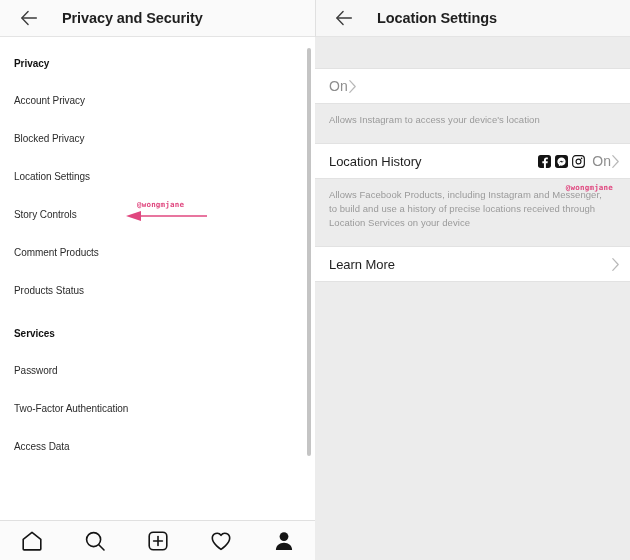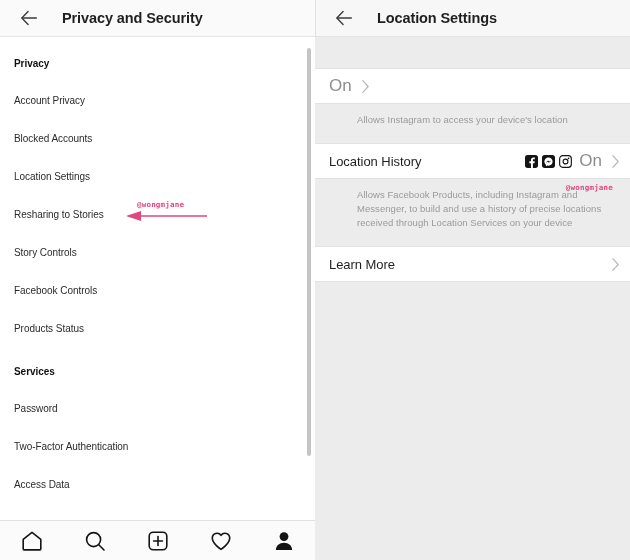--- a/index.html
+++ b/index.html
@@ -175,23 +175,23 @@
     align-items: center;
     padding: 0 10px 0 14px;
   }
   .card-label {
     font-size: 13px;
     color: #1f1f1f;
     flex: 1 1 auto;
     letter-spacing: -0.05px;
   }
   .card-value {
-    font-size: 17px;
+    font-size: 14px;
     color: #8e8e8e;
-    margin-right: 9px;
+    margin-right: 0;
   }
   .chev {
     width: 9px;
     height: 15px;
     color: #b9b9b9;
     flex: 0 0 auto;
   }
   .badge-icons {
     display: flex;
     align-items: center;
@@ -199,21 +199,20 @@
     margin-right: 7px;
   }
   .badge-icons svg { display: block; }
 
   .helptext {
     font-size: 9.5px;
     line-height: 14px;
     color: #9a9a9a;
     padding: 9px 22px 11px 14px;
     letter-spacing: 0.05px;
-    margin-left: 28px;
   }
   .spacer-sm { height: 5px; }
 
   
   .watermark-right {
     position: absolute;
     right: 17px;
     top: 146px;
     font-family: "DejaVu Sans Mono", monospace;
     font-size: 7.5px;
@@ -245,25 +244,24 @@
           <line x1="20" y1="12" x2="4.5" y2="12"></line>
           <polyline points="11,5 4.2,12 11,19"></polyline>
         </svg>
       </span>
       <span class="header-title">Privacy and Security</span>
     </div>
 
     <div class="list">
       <div class="list-item section-head">Privacy</div>
       <div class="list-item">Account Privacy</div>
-      <div class="list-item">Blocked Accounts</div>
+      <div class="list-item">Blocked Privacy</div>
       <div class="list-item">Location Settings</div>
-      <div class="list-item">Resharing to Stories</div>
       <div class="list-item">Story Controls</div>
-      <div class="list-item">Facebook Controls</div>
+      <div class="list-item">Comment Products</div>
       <div class="list-item">Products Status</div>
       <div class="list-item section-head gap-top">Services</div>
       <div class="list-item">Password</div>
       <div class="list-item">Two-Factor Authentication</div>
       <div class="list-item">Access Data</div>
     </div>
 
     <div class="scrollbar-track">
       <div class="scrollbar-thumb"></div>
     </div>

